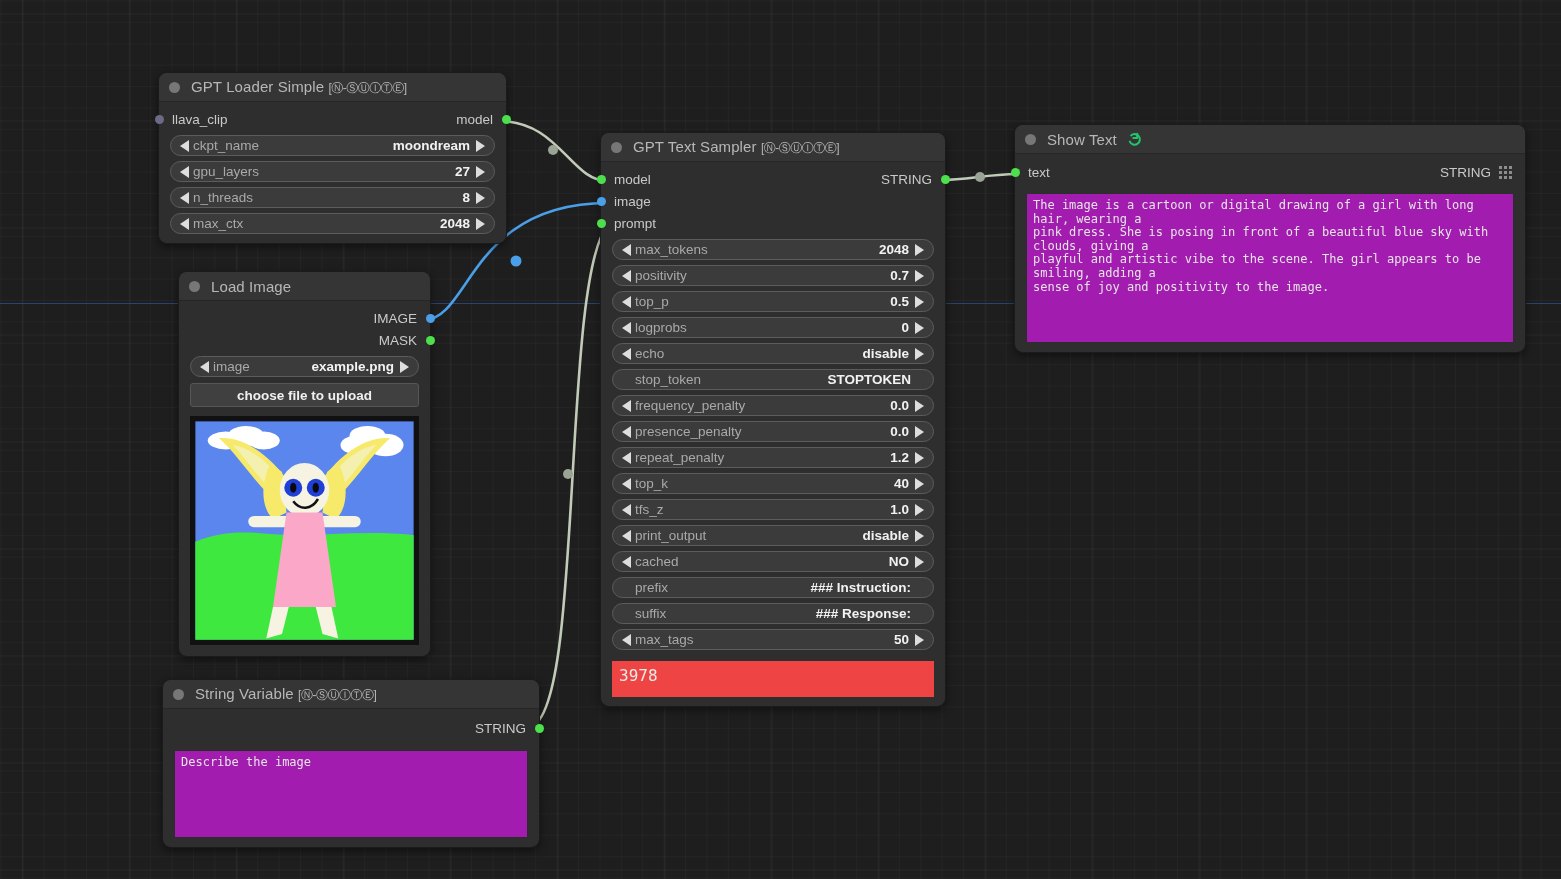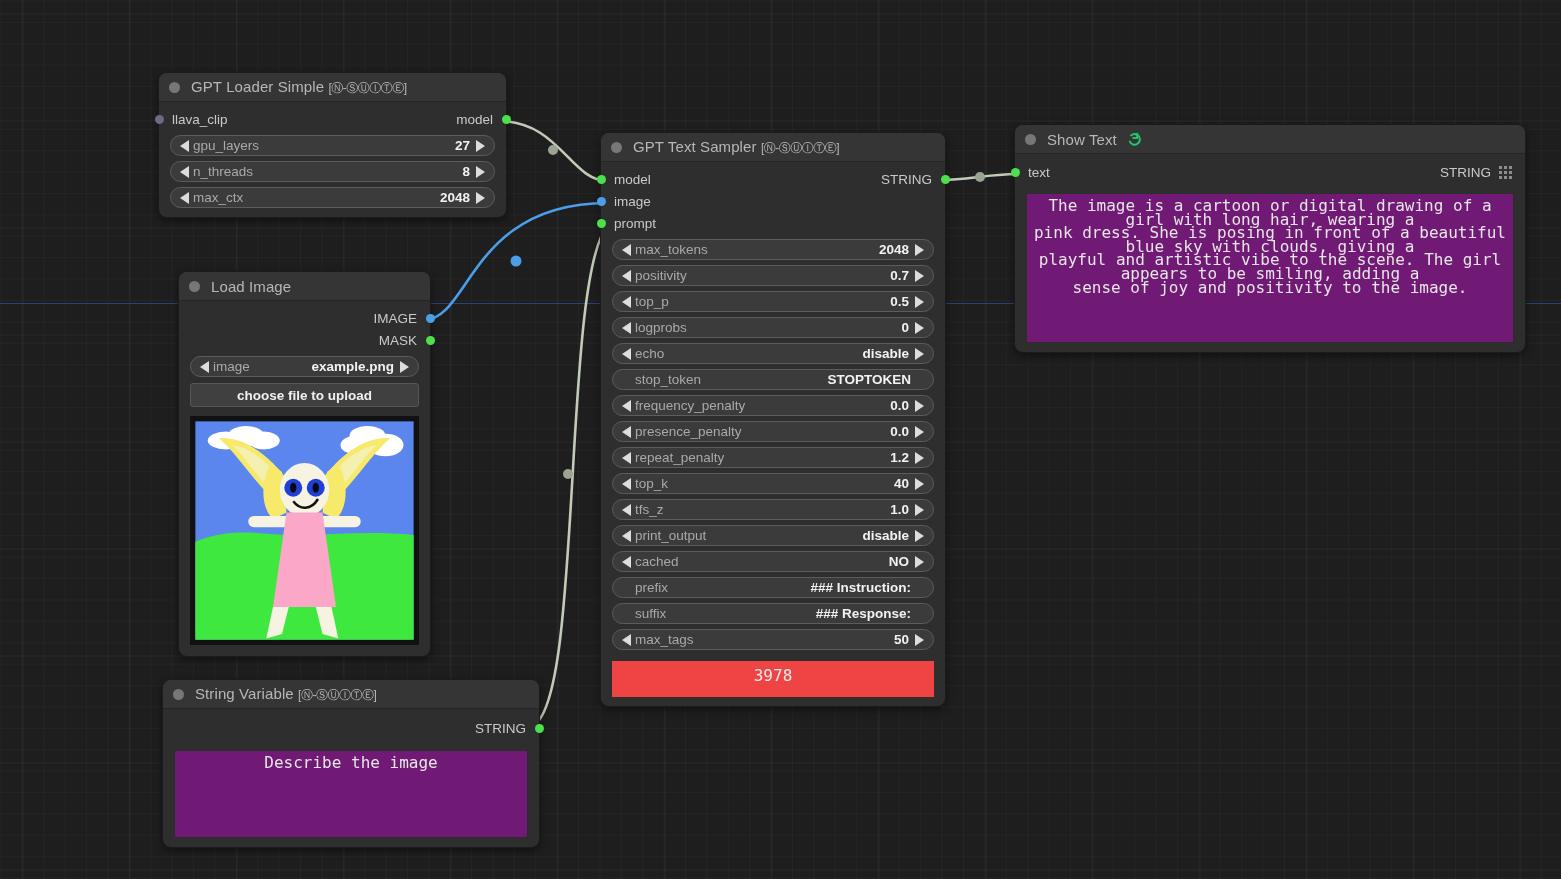--- a/index.html
+++ b/index.html
@@ -70,21 +70,21 @@
   .node-title {
     color: #b7b7b7;
     font-size: 15px;
     white-space: nowrap;
     letter-spacing: 0.1px;
   }
   .suite-tag {
     font-size: 12px;
     letter-spacing: -0.5px;
   }
-  .node-body { padding: 6px 0 9px 0; text-align: center; }
+  .node-body { padding: 6px 0 9px 0; }
 
   
   .slot-row {
     display: flex;
     align-items: center;
     height: 22px;
     position: relative;
     padding: 0 13px;
     box-sizing: border-box;
   }
@@ -163,25 +163,25 @@
     color: #f0f0f0;
     font-size: 13.5px;
     font-weight: bold;
     display: flex;
     align-items: center;
     justify-content: center;
   }
 
   .textarea {
     margin: 9px 11px 0 11px;
-    background: #701a75;
+    background: #a21caf;
     border: 1px solid #2c2c2c;
     color: #e6e6e6;
     font-family: "DejaVu Sans Mono", monospace;
-    font-size: 16px;
+    font-size: 12px;
     line-height: 13.6px;
     padding: 5px 6px;
     box-sizing: border-box;
     overflow: hidden;
     white-space: pre-wrap;
   }
 
   
   #node-loader      { left: 158px;  top: 72px;  width: 349px; }
   #node-loadimage   { left: 178px;  top: 271px; width: 253px; }
@@ -235,20 +235,26 @@
     <span class="node-title"><span>GPT Loader Simple </span><span class="suite-tag">[Ⓝ-ⓈⓊⒾⓉⒺ]</span></span>
   </div>
   <div class="node-body">
     <div class="slot-row">
       <span class="slot-dot in dot-grey"></span>
       <span class="slot-label">llava_clip</span>
       <span class="slot-label" style="margin-left:auto">model</span>
       <span class="slot-dot out dot-green"></span>
     </div>
     <div class="widgets">
+      <div class="widget">
+        <span class="arrow left"></span>
+        <span class="wname">ckpt_name</span>
+        <span class="wval">moondream</span>
+        <span class="arrow right"></span>
+      </div>
       <div class="widget">
         <span class="arrow left"></span>
         <span class="wname">gpu_layers</span>
         <span class="wval">27</span>
         <span class="arrow right"></span>
       </div>
       <div class="widget">
         <span class="arrow left"></span>
         <span class="wname">n_threads</span>
         <span class="wval">8</span>

